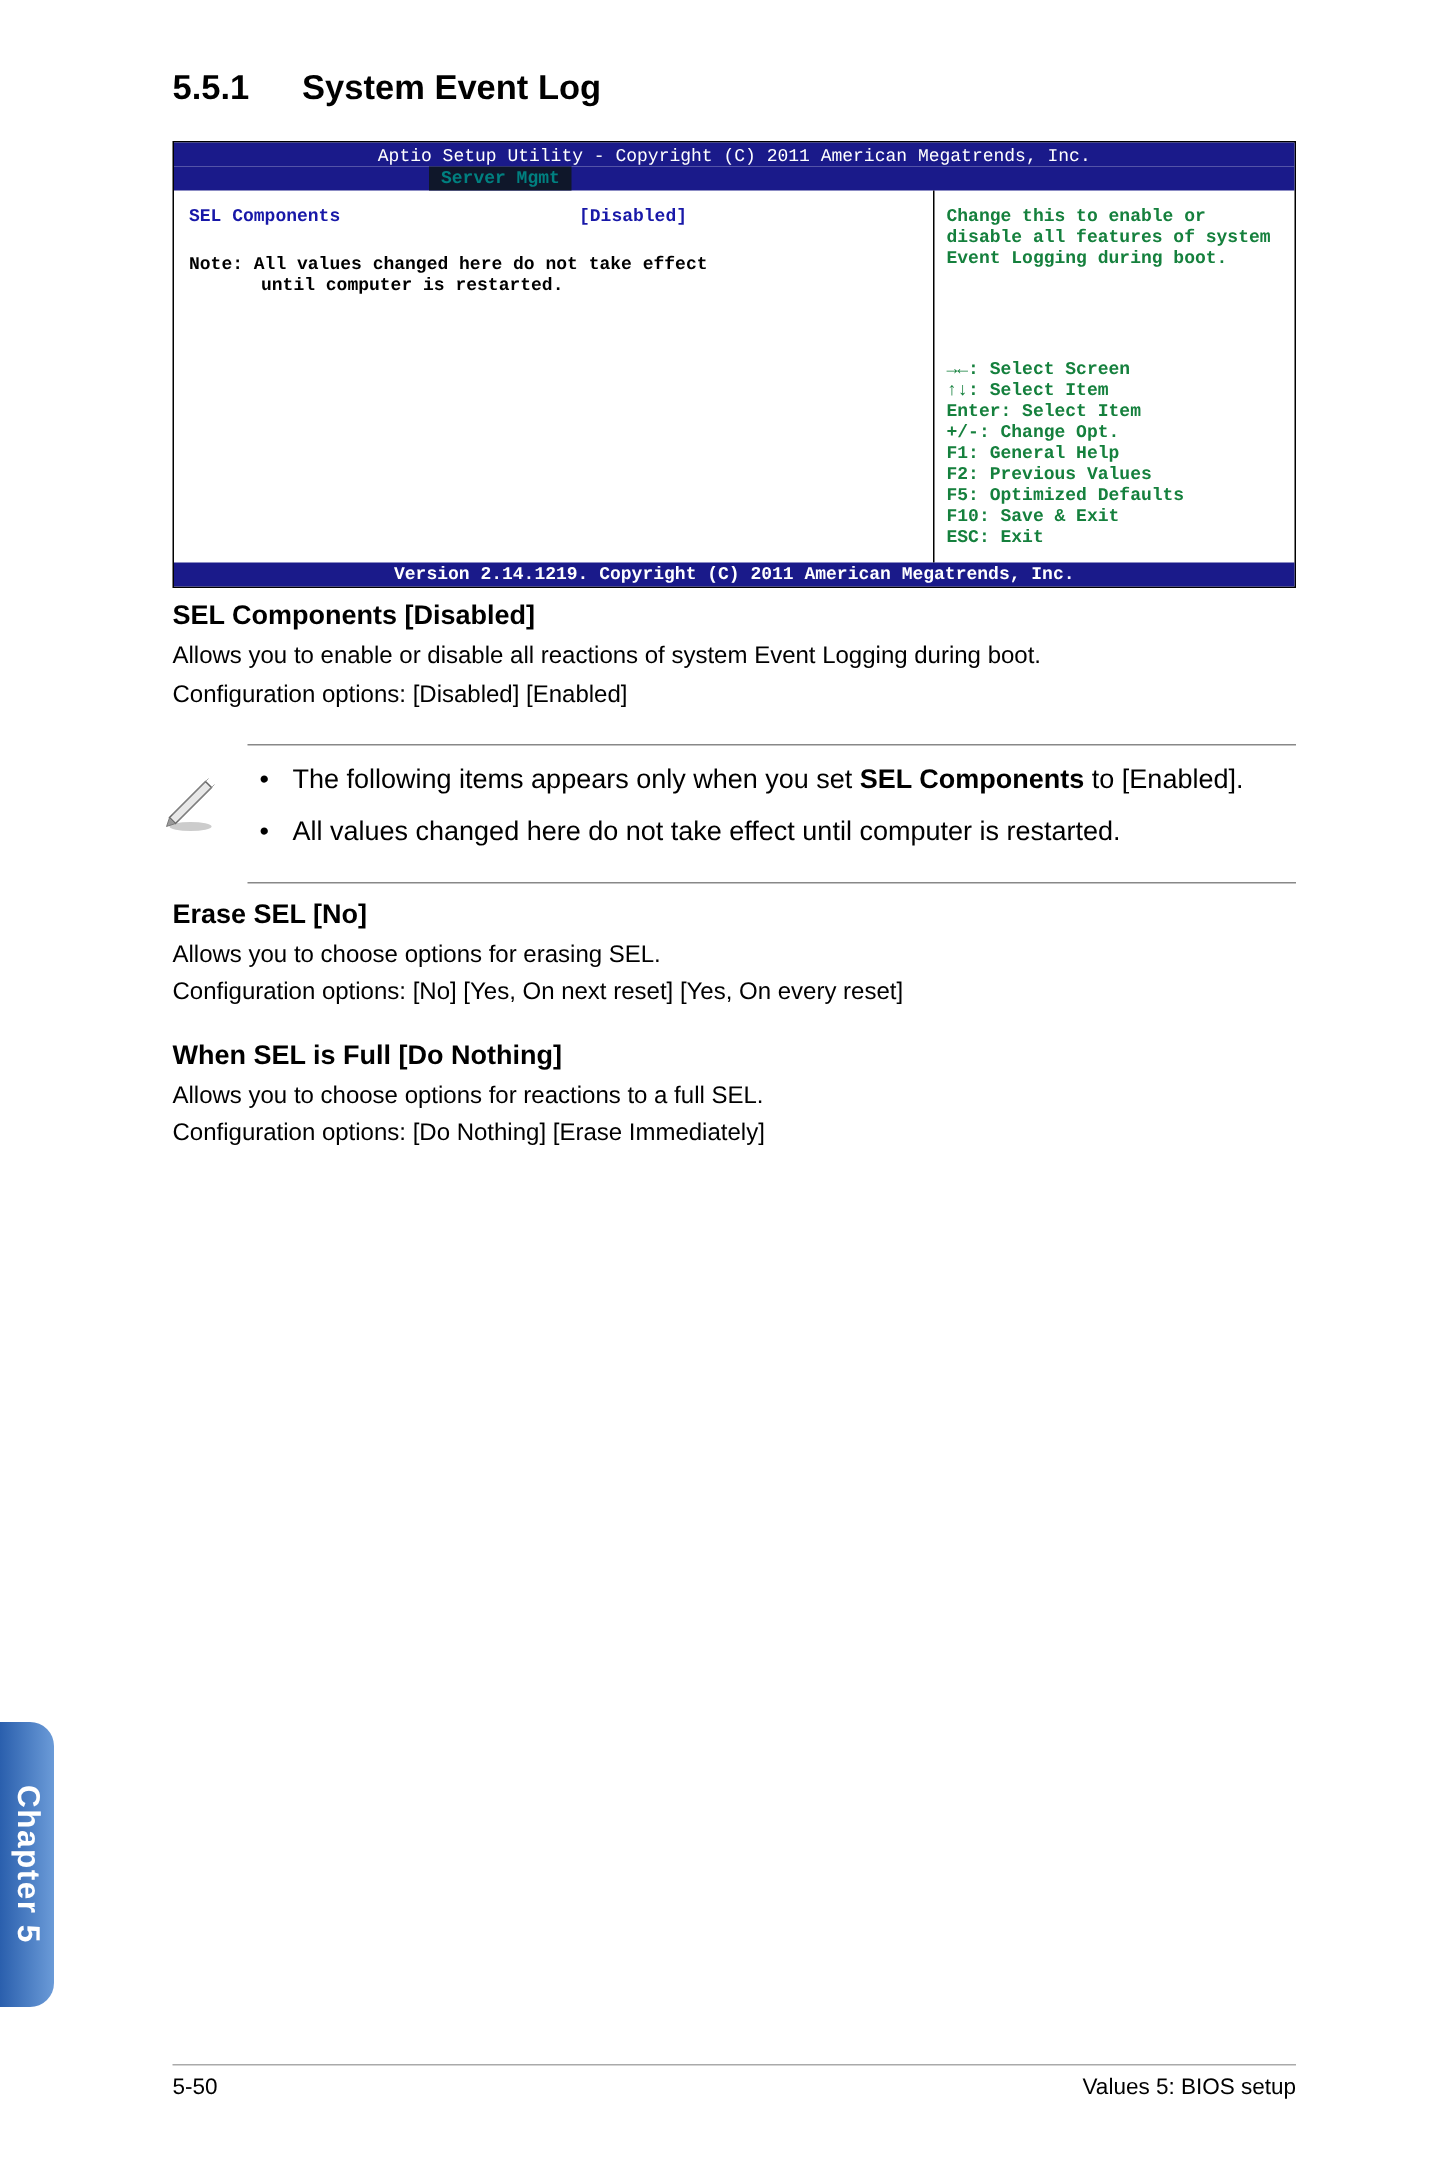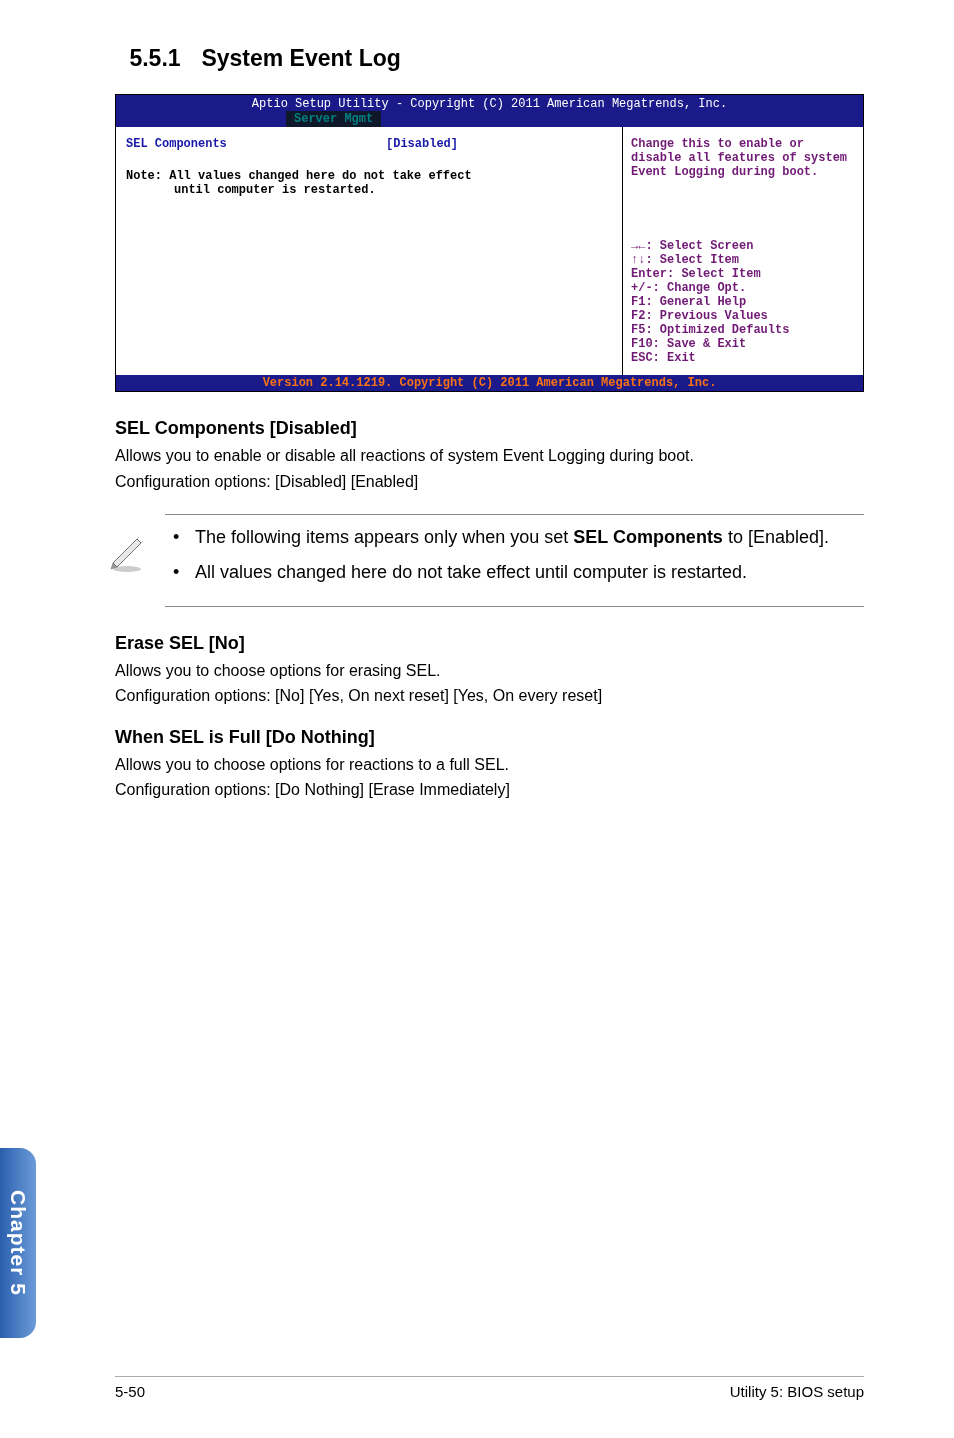--- a/index.html
+++ b/index.html
@@ -19,21 +19,20 @@
       padding: 45px 90px 0 115px;
     }
     .heading {
       font-size: 23px;
       font-weight: bold;
       margin-bottom: 22px;
     }
     .heading-num {
       display: inline-block;
       width: 80px;
-      text-align: center;
     }
     .bios-box {
       border: 1px solid #000;
       background: #fff;
       font-family: "Courier New", monospace;
       font-size: 12px;
       font-weight: bold;
     }
     .bios-header {
       background: #1a1a8a;
@@ -57,45 +56,45 @@
       display: flex;
     }
     .bios-left {
       flex: 1;
       padding: 10px 10px;
       border-right: 1px solid #000;
     }
     .bios-right {
       width: 240px;
       padding: 10px 8px;
-      color: #701a75;
+      color: #15803d;
     }
     .bios-row {
       display: flex;
     }
     .bios-label {
       width: 260px;
     }
     .bios-blue {
       color: #1818a8;
     }
     .bios-row-group {
       margin-bottom: 14px;
     }
     .bios-footer {
       background: #1a1a8a;
-      color: #f97316;
+      color: #ffffff;
       text-align: center;
       padding: 1px 0;
       font-weight: bold;
     }
     .section-h {
       font-size: 18px;
       font-weight: bold;
-      margin-top: 26px;
+      margin-top: 8px;
       margin-bottom: 6px;
     }
     .body-text {
       font-size: 16px;
       line-height: 1.35;
       margin-bottom: 4px;
     }
     .note-block {
       margin-top: 22px;
       margin-bottom: 10px;
@@ -229,14 +228,14 @@
 
   <h3 class="section-h" style="margin-top:20px;">When SEL is Full [Do Nothing]</h3>
   <p class="body-text">Allows you to choose options for reactions to a full SEL.</p>
   <p class="body-text">Configuration options: [Do Nothing] [Erase Immediately]</p>
 </div>
 
 <div class="chapter-tab">Chapter 5</div>
 
 <div class="page-footer">
   <span>5-50</span>
-  <span>Utility 5: BIOS setup</span>
+  <span>Values 5: BIOS setup</span>
 </div>
 
 </body></html>

